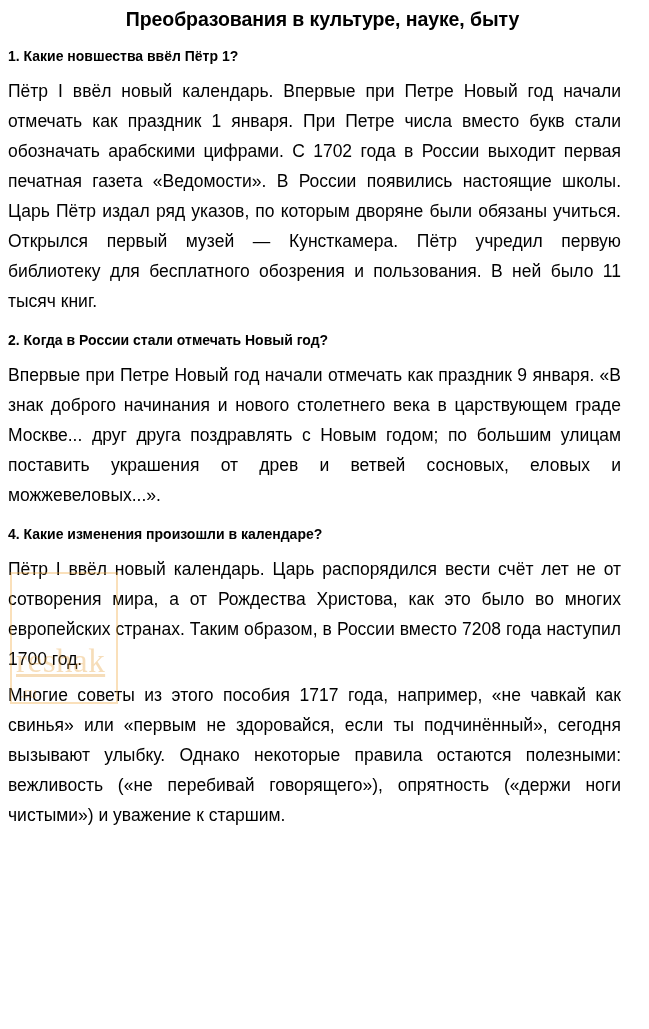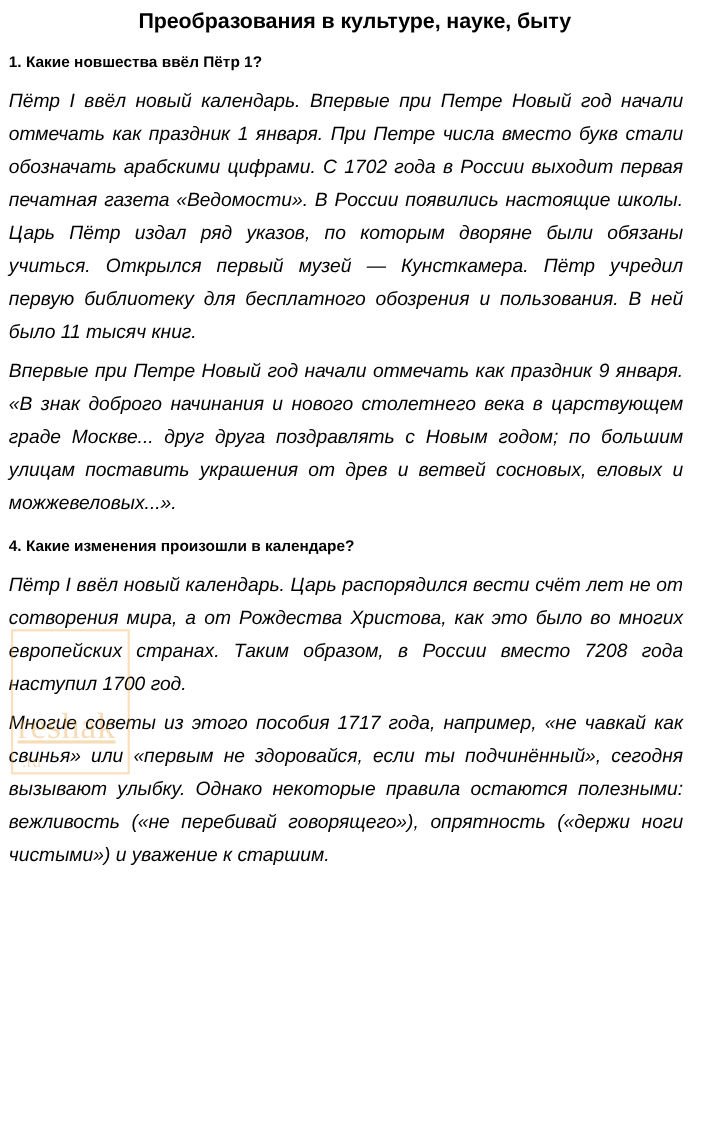--- a/index.html
+++ b/index.html
@@ -40,21 +40,20 @@
   .q-heading.two-line {
     line-height: 27px;
   }
   p.answer {
     font-size: 17.5px;
     line-height: 30px;
     margin: 0 16px 6px 0;
     text-align: justify;
     text-justify: inter-word;
     hyphens: manual;
-    font-style: italic;
   }
   
   .watermark {
     position: absolute;
     left: 4px;
     bottom: 14px;
     width: 150px;
     height: 150px;
     pointer-events: none;
     opacity: 0.35;
@@ -92,20 +91,21 @@
 </head>
 <body>
 
 <div class="page">
 
   <div class="doc-title">Преобразования в культуре, науке, быту</div>
 
   <div class="q-heading">1. Какие новшества ввёл Пётр 1?</div>
   <p class="answer">Пётр I ввёл новый календарь. Впервые при Петре Новый год начали отмечать как праздник 1 января. При Петре числа вместо букв стали обозначать арабскими цифрами. С 1702 года в России выходит первая печатная газета «Ведомости». В России появились настоящие школы. Царь Пётр издал ряд указов, по которым дворяне были обязаны учиться. Открылся первый музей — Кунсткамера. Пётр учредил первую библиотеку для бесплатного обозрения и пользования. В ней было 11 тысяч книг.</p>
 
+  <div class="q-heading">2. Когда в России стали отмечать Новый год?</div>
   <p class="answer">Впервые при Петре Новый год начали отмечать как праздник 9 января. «В знак доброго начинания и нового столетнего века в царствующем граде Москве... друг друга поздравлять с Новым годом; по большим улицам поставить украшения от древ и ветвей сосновых, еловых и можжевеловых...».</p>
 
   <div class="q-heading">4. Какие изменения произошли в календаре?</div>
   <p class="answer">Пётр I ввёл новый календарь. Царь распорядился вести счёт лет не от сотворения мира, а от Рождества Христова, как это было во многих европейских странах. Таким образом, в России вместо 7208 года наступил 1700 год.</p>
 
   <p class="answer">Многие советы из этого пособия 1717 года, например, «не чавкай как свинья» или «первым не здоровайся, если ты подчинённый», сегодня вызывают улыбку. Однако некоторые правила остаются полезными: вежливость («не перебивай говорящего»), опрятность («держи ноги чистыми») и уважение к старшим.</p>
 
   <div class="watermark">
     <div class="wm-box"></div>
     <div class="wm-text">reshak</div>

